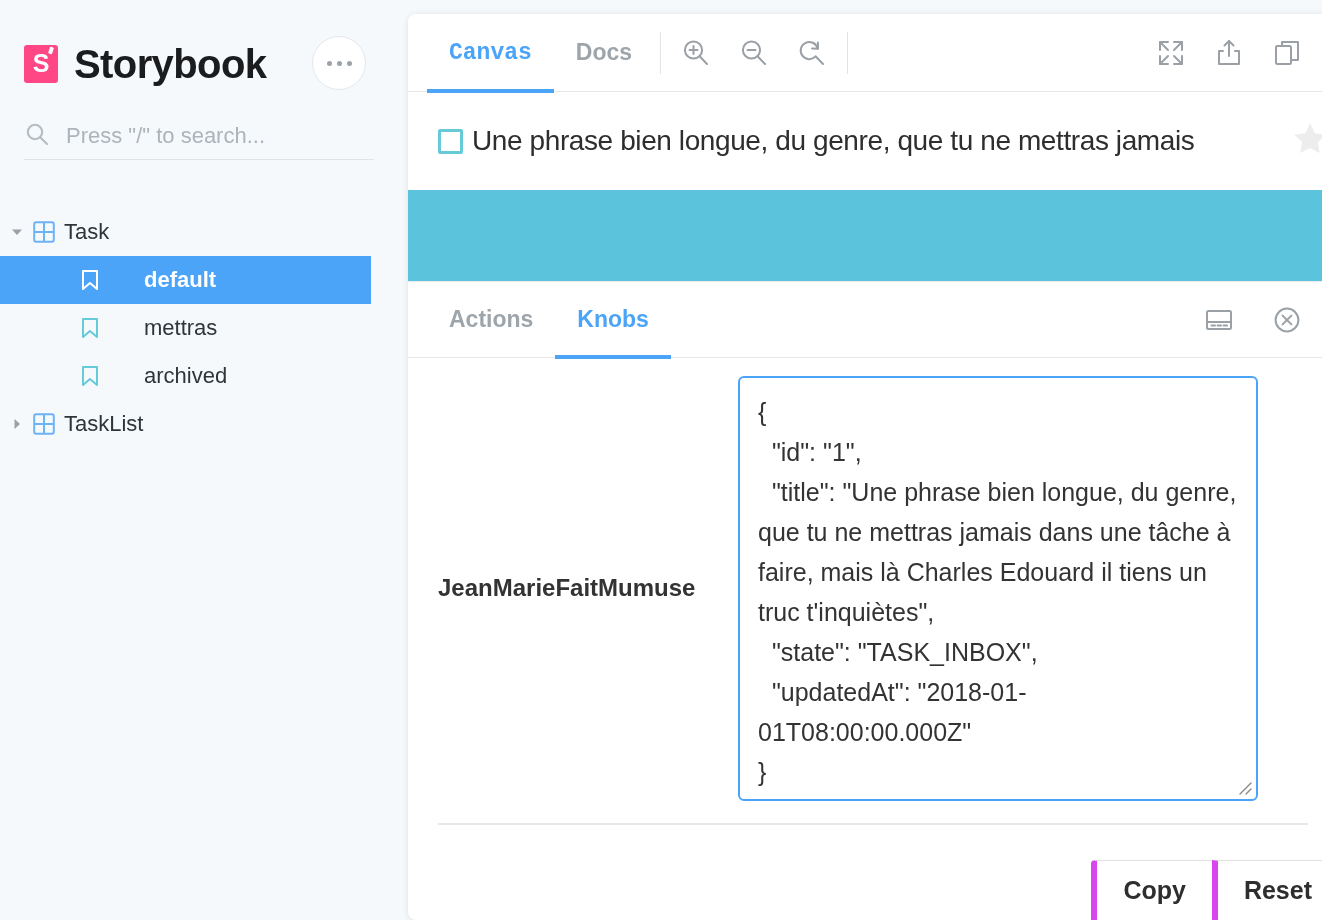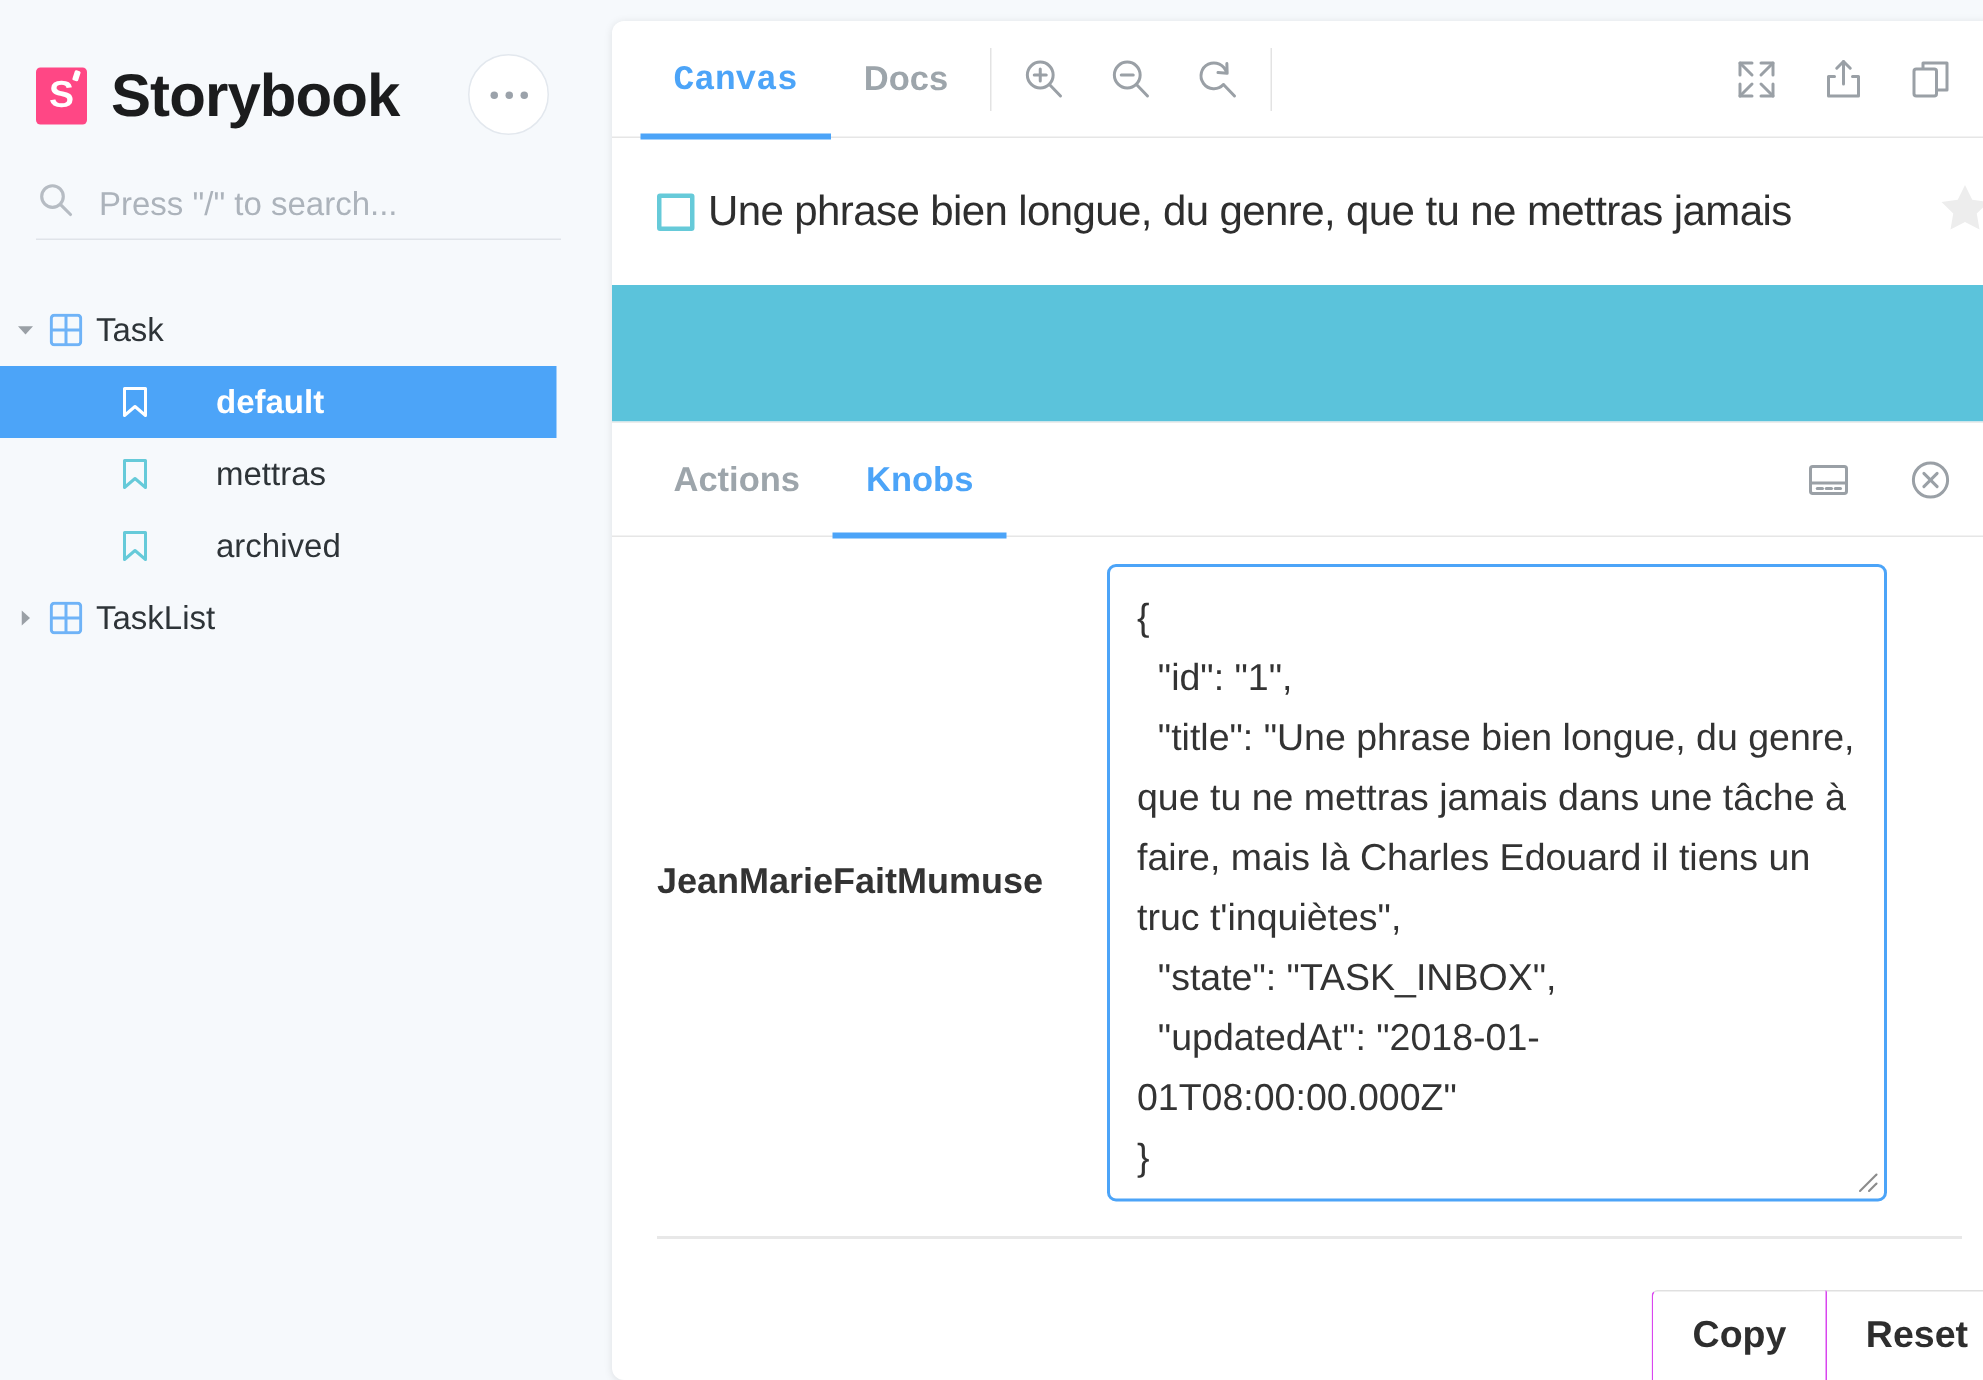--- a/index.html
+++ b/index.html
@@ -108,21 +108,21 @@
     margin-left: 16px;
     font-family: "Liberation Sans", sans-serif;
     font-size: 22px;
     color: #444;
     width: 290px;
   }
   #search-input::placeholder { color: #ACB3BB; }
 
   #tree {
     position: absolute;
-    left: 0; top: 196px;
+    left: 0; top: 208px;
     width: 371px;
   }
 
   .tree-row {
     display: flex;
     align-items: center;
     height: 48px;
     padding-left: 6px;
     font-size: 22px;
     color: #2E3438;
@@ -341,21 +341,21 @@
     bottom: 0;
     display: flex;
   }
   .kbtn {
     height: 60px;
     min-width: 100px;
     padding: 0 26px;
     background: #FFFFFF;
     border: none;
     border-top: 1px solid #E0E0E0;
-    border-left: 1px solid #d946ef;
+    border-left: 6px solid #d946ef;
     font-family: "Liberation Sans", sans-serif;
     font-size: 25px;
     font-weight: 700;
     color: #2E2E2E;
   }
   .kbtn:first-child { border-radius: 4px 0 0 0; }
 </style>
 </head>
 <body>
 

